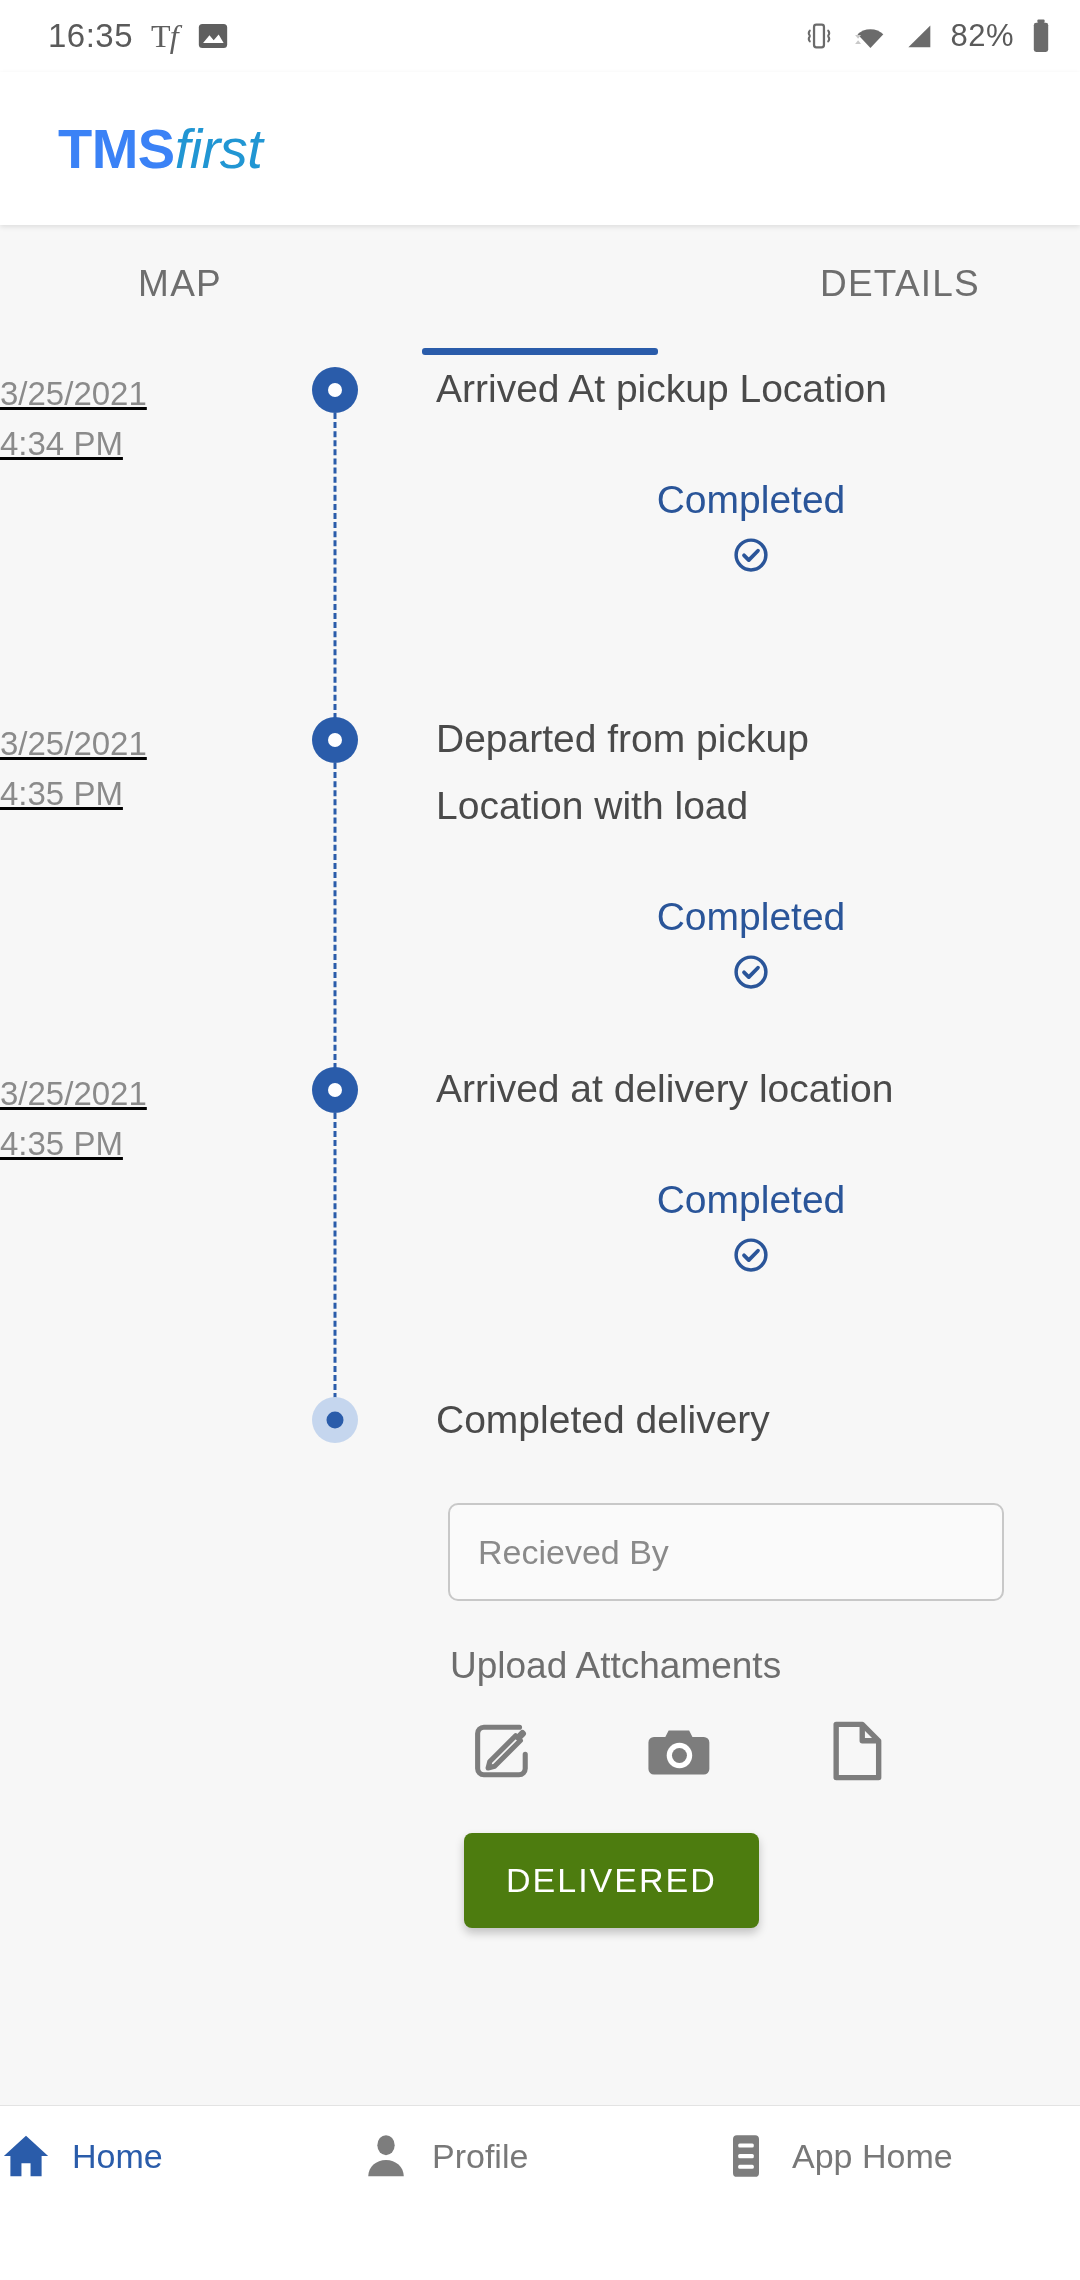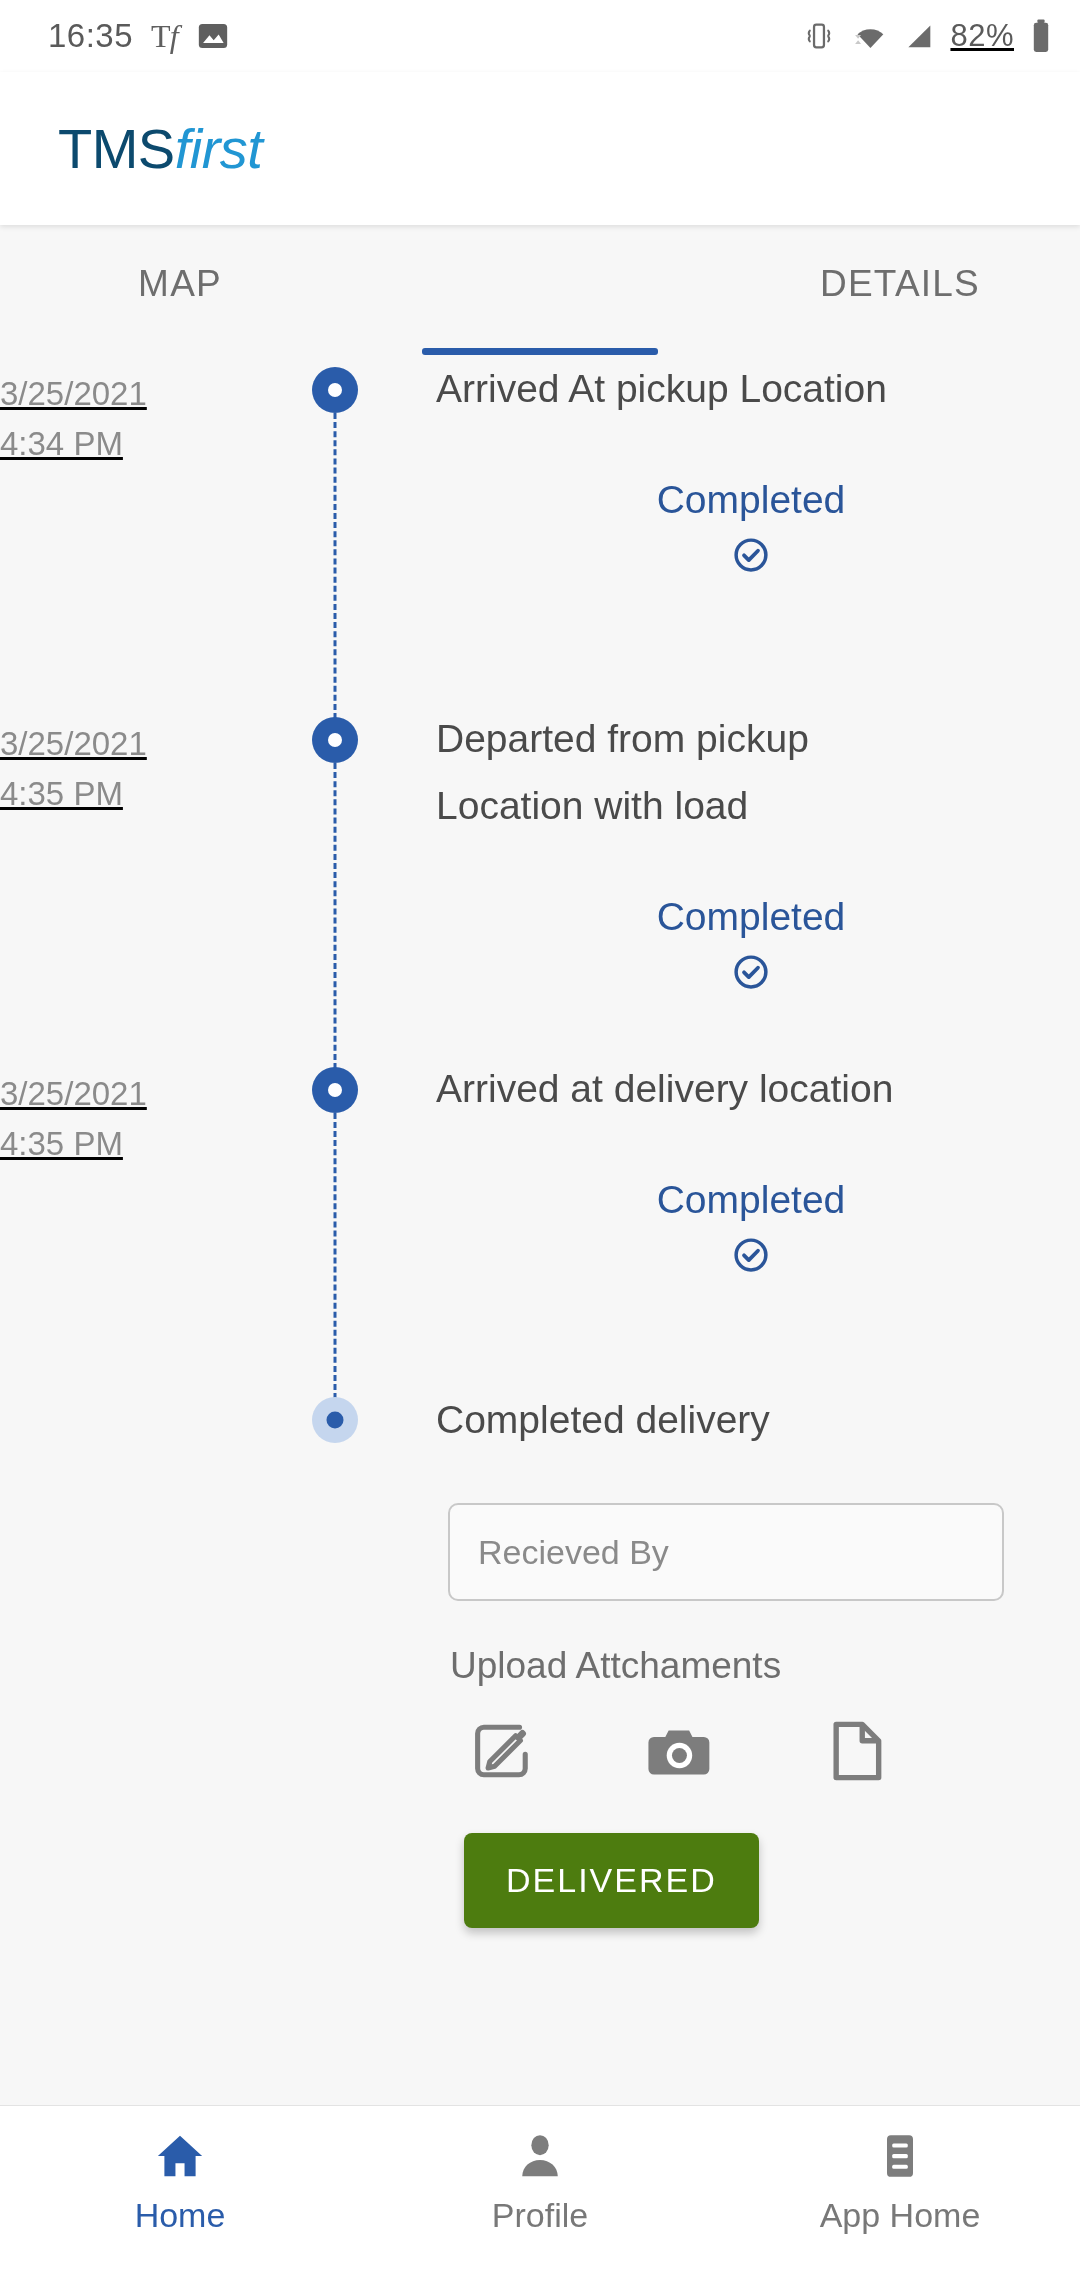--- a/index.html
+++ b/index.html
@@ -45,21 +45,20 @@
     color: #5f5f5f;
     font-family: "Liberation Serif", serif;
     letter-spacing: -1px;
   }
   .status-tf i { font-style: italic; }
   .status-spacer { flex: 1 1 auto; }
   .status-right {
     display: flex;
     align-items: center;
     gap: 14px;
-    text-decoration: underline;
   }
   .status-battery-text {
     font-size: 31px;
     color: #5a5a5a;
     margin-right: 2px;
     letter-spacing: 0.5px;
   }
   .svg-ico { display: block; }
 
   
@@ -72,21 +71,21 @@
     box-shadow: 0 2px 5px rgba(0,0,0,0.10);
     position: relative;
     z-index: 5;
     flex: 0 0 auto;
   }
   .logo {
     font-size: 56px;
     letter-spacing: -0.5px;
     white-space: nowrap;
   }
-  .logo .tms { color: #0c4a6e; font-weight: 400; }
+  .logo .tms { color: #3b82f6; font-weight: 700; }
   .logo .first { color: #2196d3; font-style: italic; font-weight: 400; }
 
   
   .tab-bar {
     height: 130px;
     display: flex;
     background: #f7f7f7;
     flex: 0 0 auto;
     padding-top: 22px;
   }
@@ -289,23 +288,23 @@
     background: #ffffff;
     border-top: 1px solid #e3e3e3;
     display: flex;
     flex: 0 0 auto;
     align-items: flex-start;
     padding-top: 24px;
   }
   .nav-item {
     flex: 1 1 0;
     display: flex;
-    flex-direction: column;
-    align-items: center;
-    gap: 14px;
+    flex-direction: row;
+    align-items: center;
+    gap: 20px;
     cursor: pointer;
   }
   .nav-label {
     font-size: 34px;
     color: #787878;
   }
   .nav-item.active .nav-label { color: #2a5caa; }
 </style>
 </head>
 <body>

